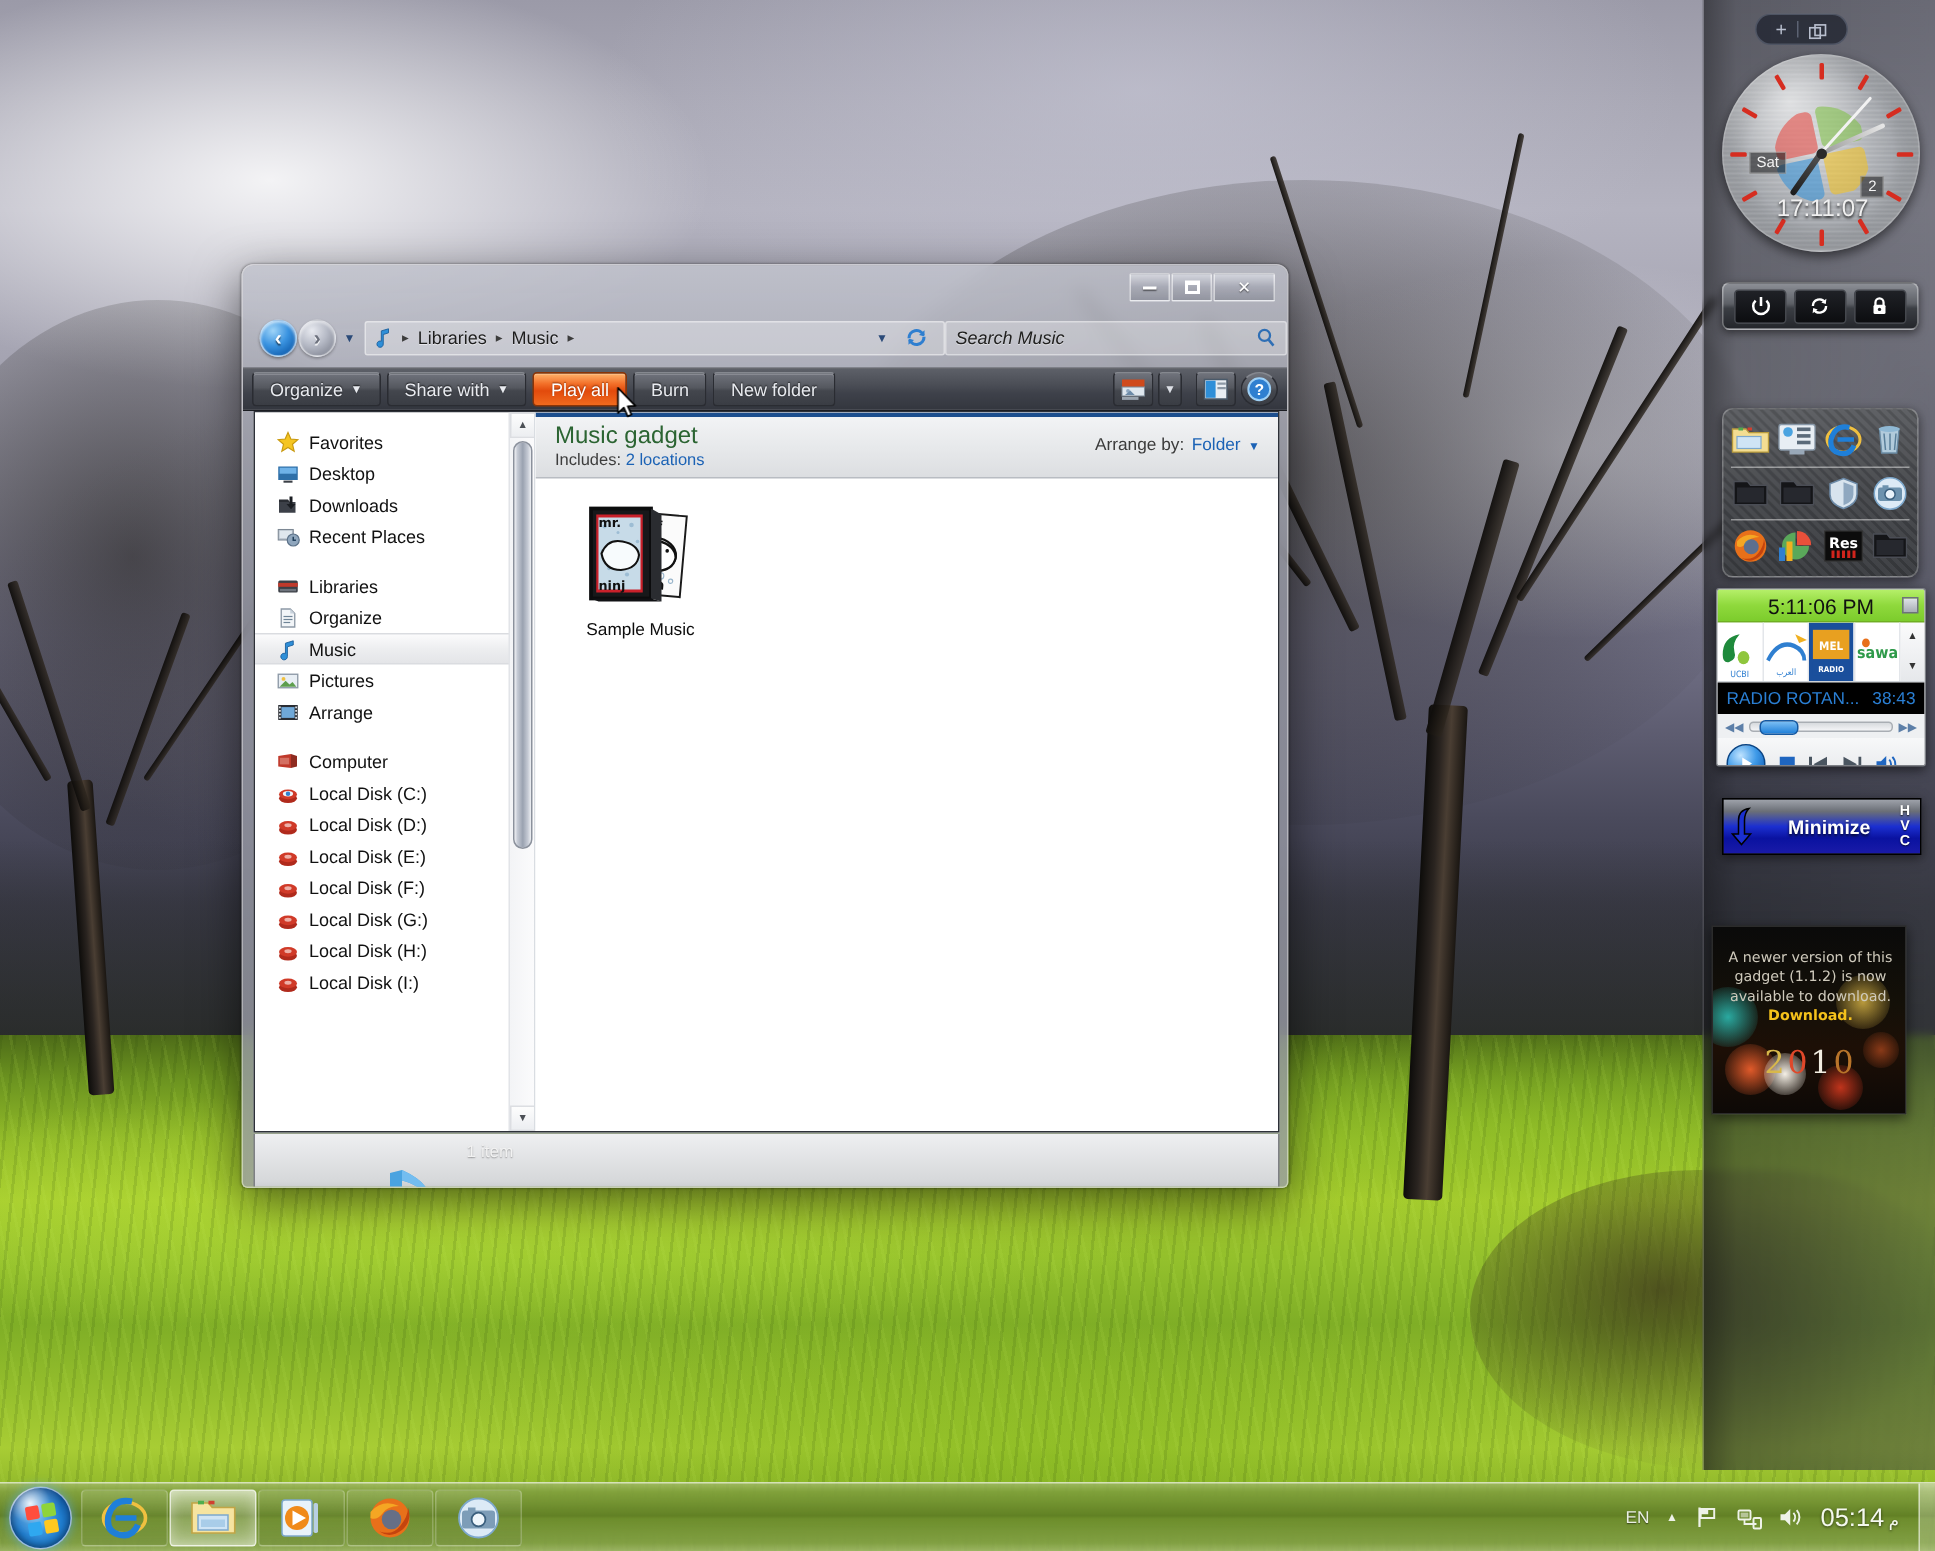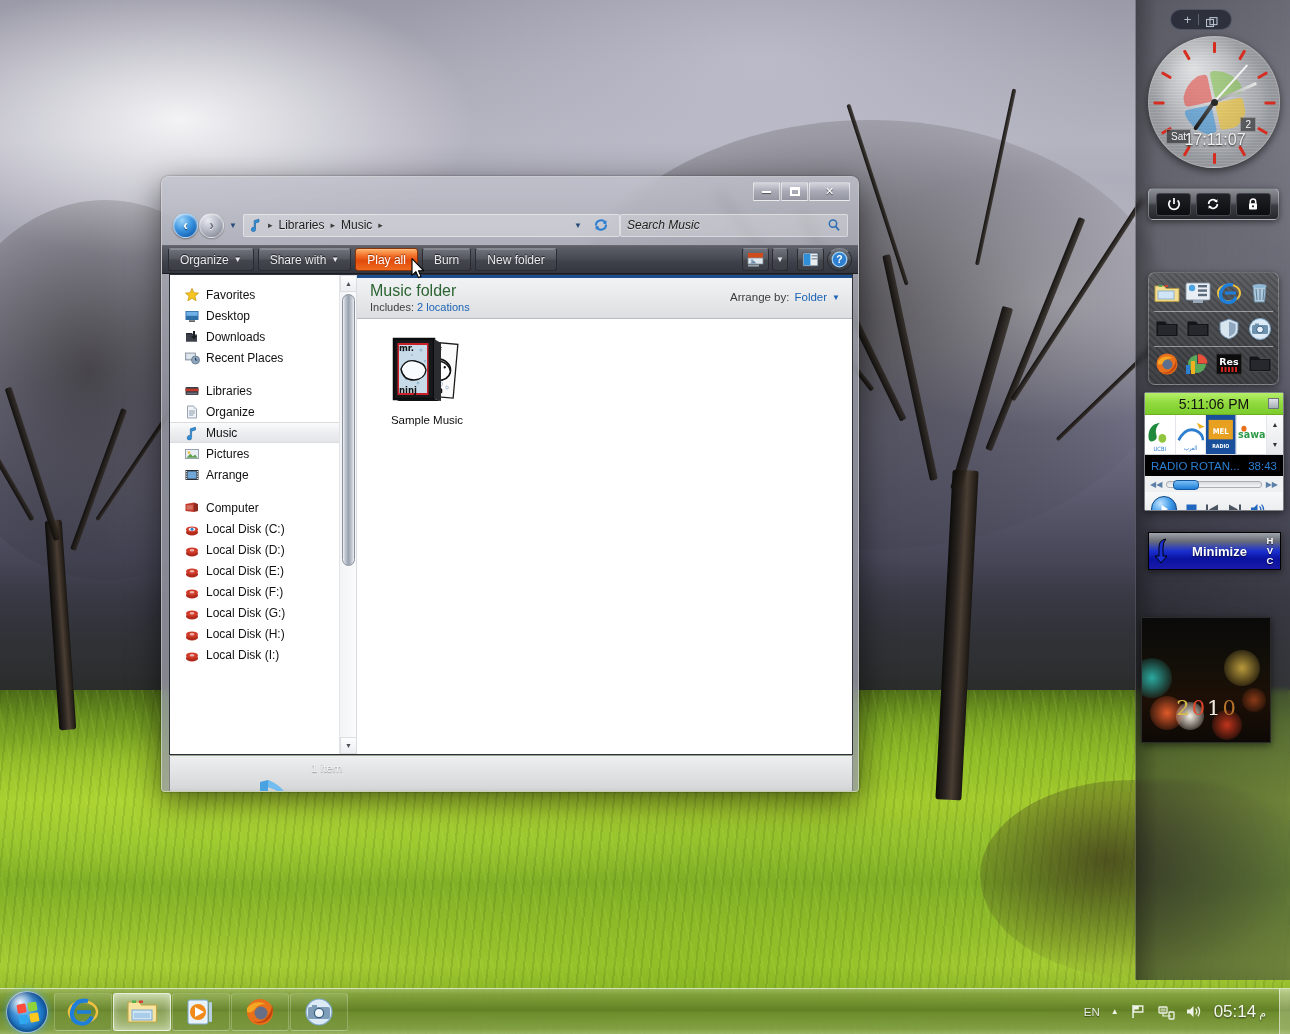--- a/index.html
+++ b/index.html
@@ -137,21 +137,21 @@
     text-shadow: 0 1px 0 rgba(255,255,255,0.55);
   }
   .crumbsep { font-size: 9px; color: #3c3c3c; padding: 0 1px; cursor: pointer; }
   .crumbspace { flex: 1; }
   .crumbdrop { font-size: 8px; color: #2b4a78; padding: 0 5px; cursor: pointer; }
   .refreshicon { width:16px; height:16px; margin:0 6px; cursor:pointer; position:relative; flex:0 0 auto;}
   .searchbox {
     width: 228px; height: 23px; display: flex; align-items: center;
     background: rgba(252,252,253,0.28);
     border: 1px solid rgba(255,255,255,0.4);
-    border-radius: 2px; margin-right: 10px; padding: 0 6px;
+    border-radius: 2px; margin-right: 0; padding: 0 6px;
     flex: 0 0 auto;
   }
   .searchph {
     flex: 1; font-size: 12px; font-style: italic; color: #20201f;
     text-shadow: 0 1px 0 rgba(255,255,255,0.5);
   }
   .maglass { width:14px; height:14px; position:relative; }
 
   
   .toolbar {
@@ -292,21 +292,21 @@
   }
   .hand { position: absolute; left: 50%; bottom: 50%; transform-origin: 50% 100%; border-radius: 2px; }
   .hand.hour { width: 4px; height: 34px; margin-left: -2px; background: linear-gradient(180deg,#1b1b1b,#555); }
   .hand.min  { width: 3px; height: 46px; margin-left: -1.5px; background: linear-gradient(180deg,#e8e8e8,#9a9a9a); }
   .hand.sec  { width: 2px; height: 50px; margin-left: -1px; background: #f2f2f2; }
   .clkpin { position:absolute; left:50%; top:50%; width:7px; height:7px; margin:-3.5px 0 0 -3.5px; border-radius:50%; background:#2a2a2a; }
   .clkday, .clkdate {
     position: absolute; font-size: 10px; color: #f4f4f4; background: rgba(20,20,22,0.55);
     border: 1px solid rgba(255,255,255,0.35); padding: 0 4px; line-height: 13px; border-radius: 1px;
   }
-  .clkday { left: 17px; top: 92px; }
+  .clkday { left: 17px; top: 64px; }
   .clkdate { right: 23px; top: 80px; }
   .clktime {
     position: absolute; left: 0; top: 94px; width: 132px; text-align: center;
     font-size: 16px; color: #f0f0f0; text-shadow: 0 1px 2px rgba(0,0,0,0.85);
   }
 
   .powergad {
     position: absolute; left: 12px; top: 188px; width: 131px; height: 32px;
     border-radius: 5px; background: linear-gradient(180deg,#8c8f96,#5d6066 45%, #3b3e44 55%, #24262b);
     border: 1px solid rgba(255,255,255,0.35); display: flex; align-items: center;
@@ -793,21 +793,21 @@
       <div class="navscroll">
         <div class="nsarrow">▲</div>
         <div class="nsthumb"></div>
         <div class="nsarrow bot">▼</div>
       </div>
     </div>
 
     <div class="contentpane">
       <div class="libheader">
         <div>
-          <div class="libtitle">Music folder</div>
+          <div class="libtitle">Music gadget</div>
           <div class="libsub">
             <span>Includes:</span>
             <a>2 locations</a>
           </div>
         </div>
         <div class="arrange">
           <span class="arrlabel">Arrange by:</span>
           <span class="arrval">Folder</span>
           <span class="arrcaret">▼</span>
         </div>
@@ -1157,20 +1157,23 @@
 </div>
 
 <div class="bokehgad">
   <div class="bk" style="left:-10px; top:40px; width:40px; height:40px; background:radial-gradient(circle,#2aa9a0 0%,rgba(42,169,160,0.15) 70%,rgba(0,0,0,0) 80%);"></div>
   <div class="bk" style="left:82px; top:32px; width:36px; height:36px; background:radial-gradient(circle,#b99a3c 0%,rgba(185,154,60,0.2) 70%,rgba(0,0,0,0) 80%);"></div>
   <div class="bk" style="left:8px; top:78px; width:34px; height:34px; background:radial-gradient(circle,#e05a2a 0%,rgba(224,90,42,0.2) 70%,rgba(0,0,0,0) 80%);"></div>
   <div class="bk" style="left:34px; top:84px; width:28px; height:28px; background:radial-gradient(circle,#f5f0e6 0%,rgba(245,240,230,0.25) 70%,rgba(0,0,0,0) 80%);"></div>
   <div class="bk" style="left:70px; top:92px; width:30px; height:30px; background:radial-gradient(circle,#c0341c 0%,rgba(192,52,28,0.2) 70%,rgba(0,0,0,0) 80%);"></div>
   <div class="bk" style="left:100px; top:70px; width:24px; height:24px; background:radial-gradient(circle,#8a3a18 0%,rgba(138,58,24,0.2) 70%,rgba(0,0,0,0) 80%);"></div>
 
+  <div class="bokehtext">
+    <span>A newer version of this gadget (1.1.2) is now available to </span><span>download. </span><span class="bokehdl">Download.</span>
+  </div>
   <div class="bokehyear">
     <span style="color:#d8b84a">2</span><span style="color:#e0482a">0</span><span style="color:#f0ece0">1</span><span style="color:#b8742a">0</span>
   </div>
 </div>
 
 <div id="taskbar">
   <div class="startorb">
     <div class="orblogo">
       <span class="orbq" style="left:0;  top:0;  background:#ff4d3d;"></span>
       <span class="orbq" style="left:11px; top:0;  background:#8fd43a;"></span>

